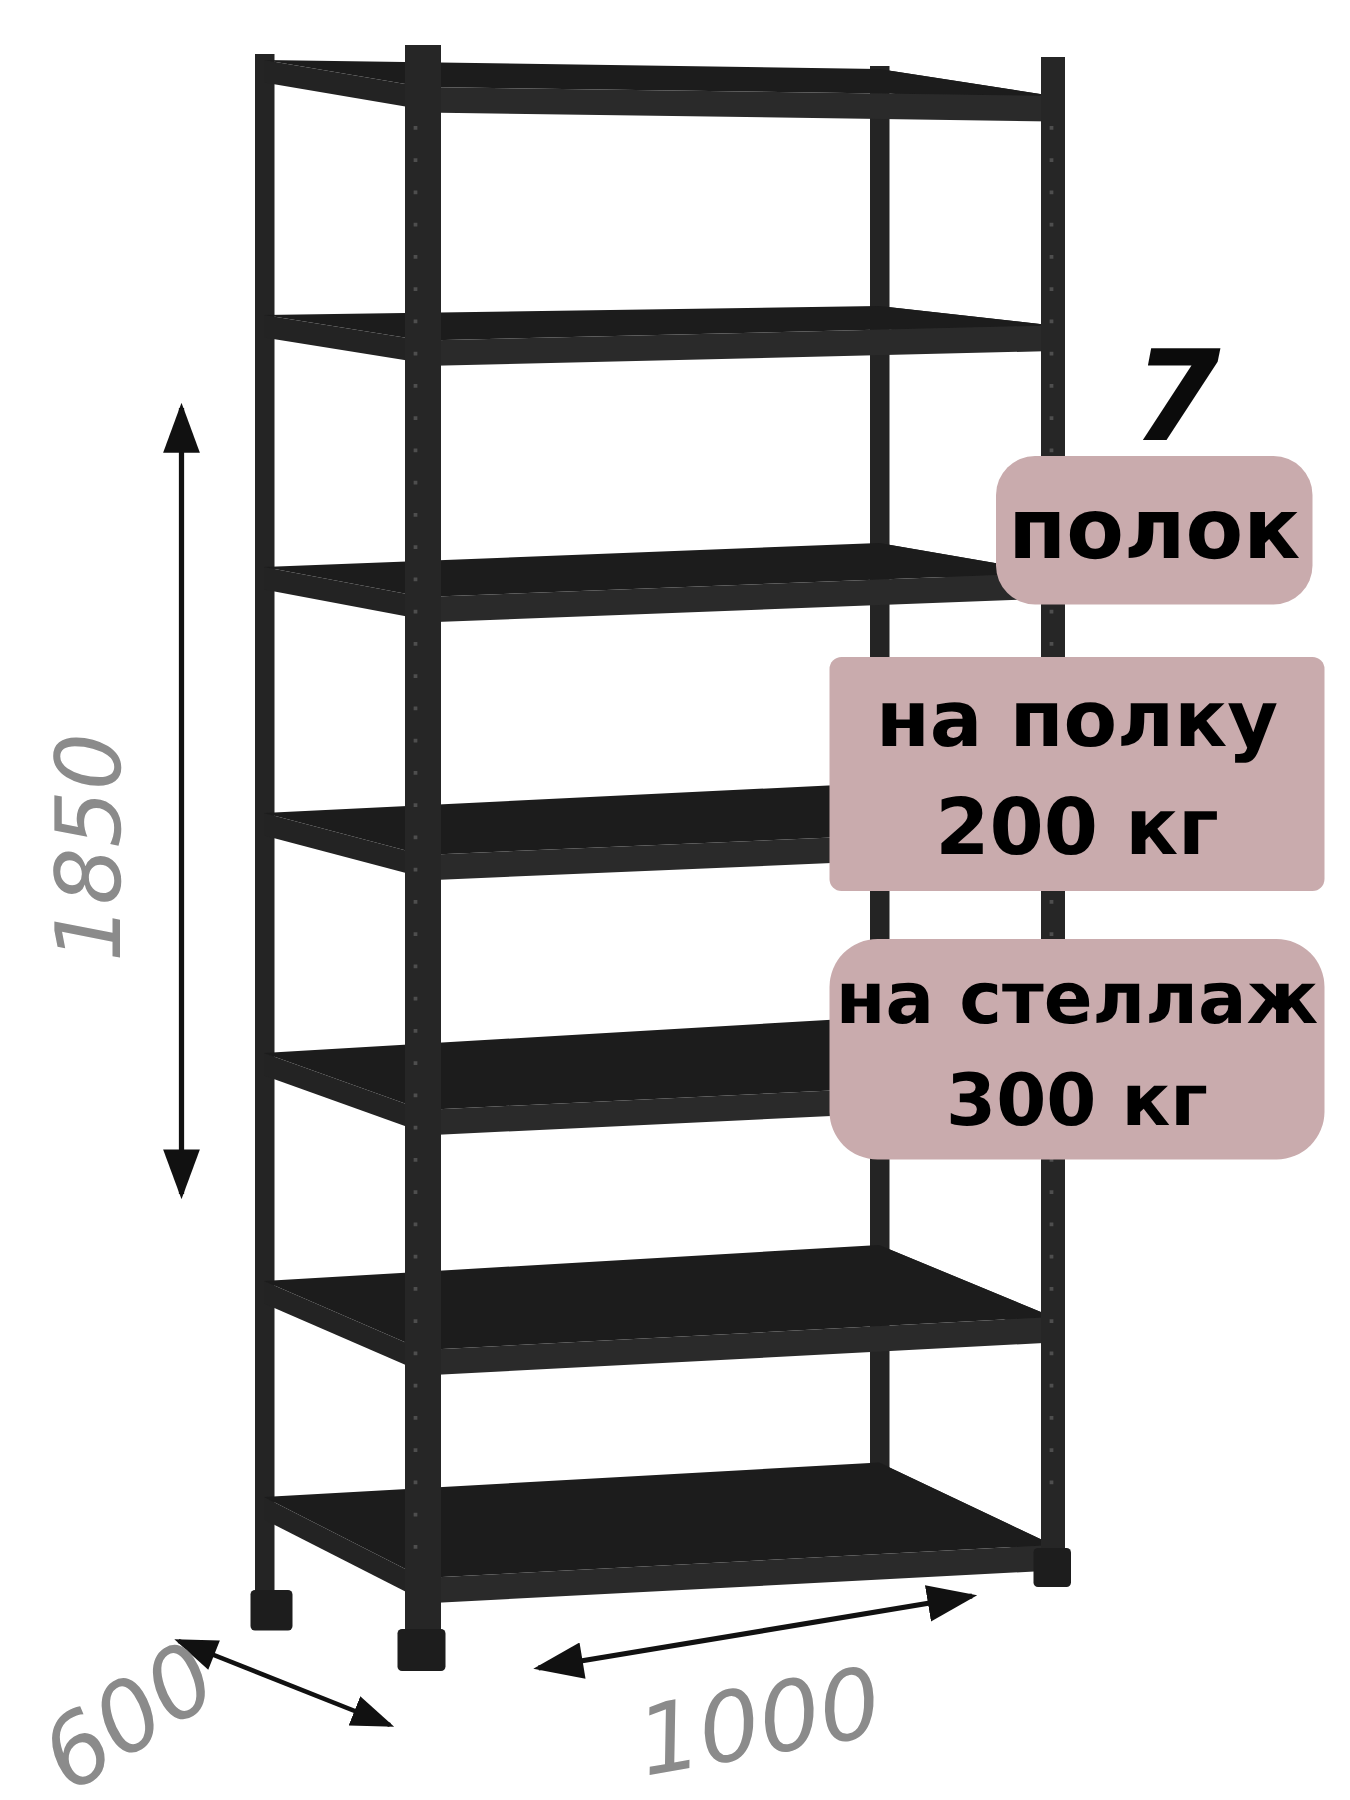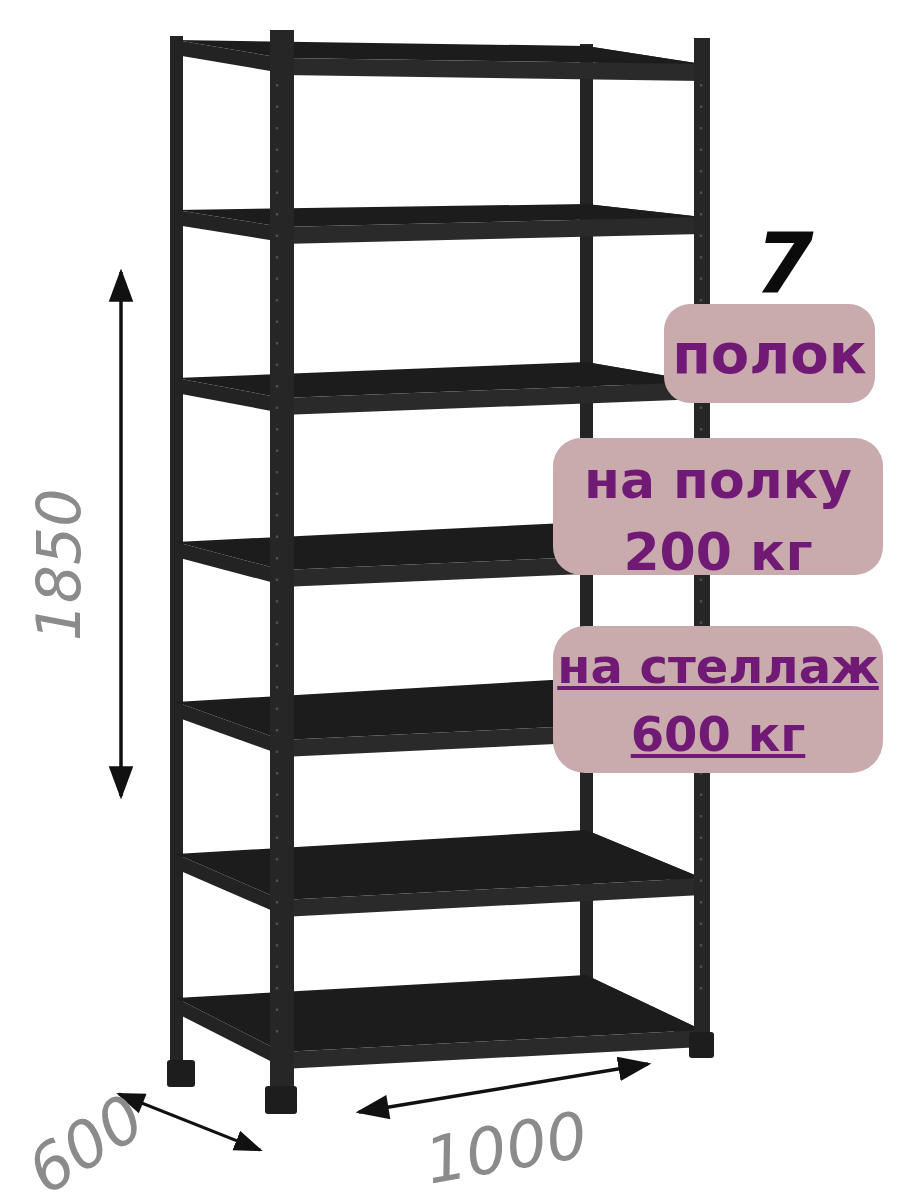--- a/index.html
+++ b/index.html
@@ -7,47 +7,47 @@
     position:relative;
     width:900px;height:1200px;
     background:#ffffff;
     overflow:hidden;
     font-family:"DejaVu Sans",sans-serif;
   }
   .canvas svg{position:absolute;left:0;top:0;}
   .badge{
     position:absolute;
     background:#c9abad;
-    color:#701a75;
+    color:#000000;
     font-weight:bold;
     text-align:center;
     border-radius:30px;
     z-index:2;
   }
   .badge .line{display:block;}
   #shelf-count-number{
     position:absolute;
     left:742px;top:222px;width:85px;
     font-size:84px;font-weight:bold;font-style:italic;
     color:#0b0b0b;text-align:center;line-height:1;
     z-index:2;
   }
   #shelf-count-badge{
     left:664px;top:304px;width:211px;height:99px;
     font-size:56px;line-height:99px;border-radius:26px;
   }
   #shelf-load-badge{
-    left:553px;top:438px;width:330px;height:137px;
+    left:553px;top:438px;width:330px;height:156px;
     font-size:52px;line-height:72px;padding-top:6px;
-    box-sizing:border-box;border-radius:28px;
+    box-sizing:border-box;border-radius:8px;
   }
   #rack-load-badge{
     left:553px;top:626px;width:330px;height:147px;
     font-size:48px;line-height:68px;padding-top:6px;
-    box-sizing:border-box;border-radius:32px;text-decoration:underline;
+    box-sizing:border-box;border-radius:32px;
   }
   .dim-text{
     fill:#8b8b8b;
     font-style:italic;
     font-family:"DejaVu Sans",sans-serif;
   }
 </style>
 </head>
 <body>
 
@@ -155,16 +155,16 @@
     <span>полок</span>
   </div>
 
   <div class="badge" id="shelf-load-badge">
     <span class="line">на полку</span>
     <span class="line">200 кг</span>
   </div>
 
   <div class="badge" id="rack-load-badge">
     <span class="line">на стеллаж</span>
-    <span class="line">600 кг</span>
+    <span class="line">300 кг</span>
   </div>
 
 </div>
 
 </body></html>

